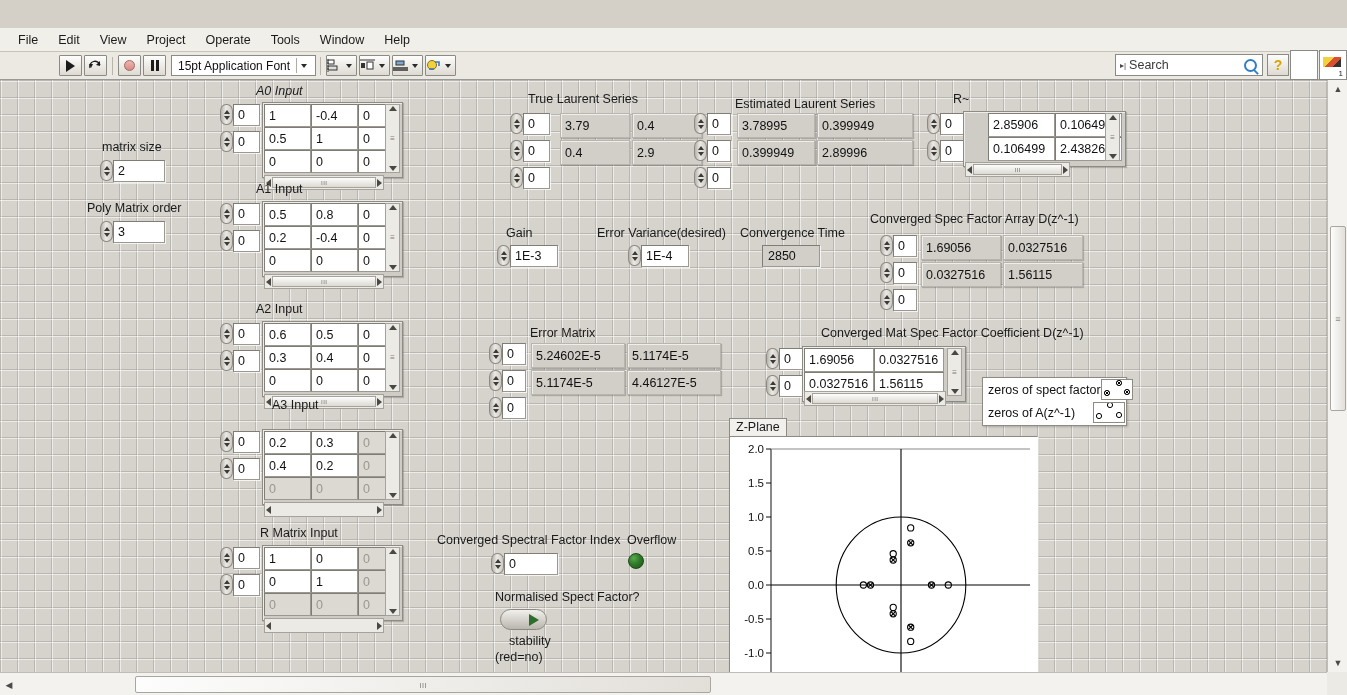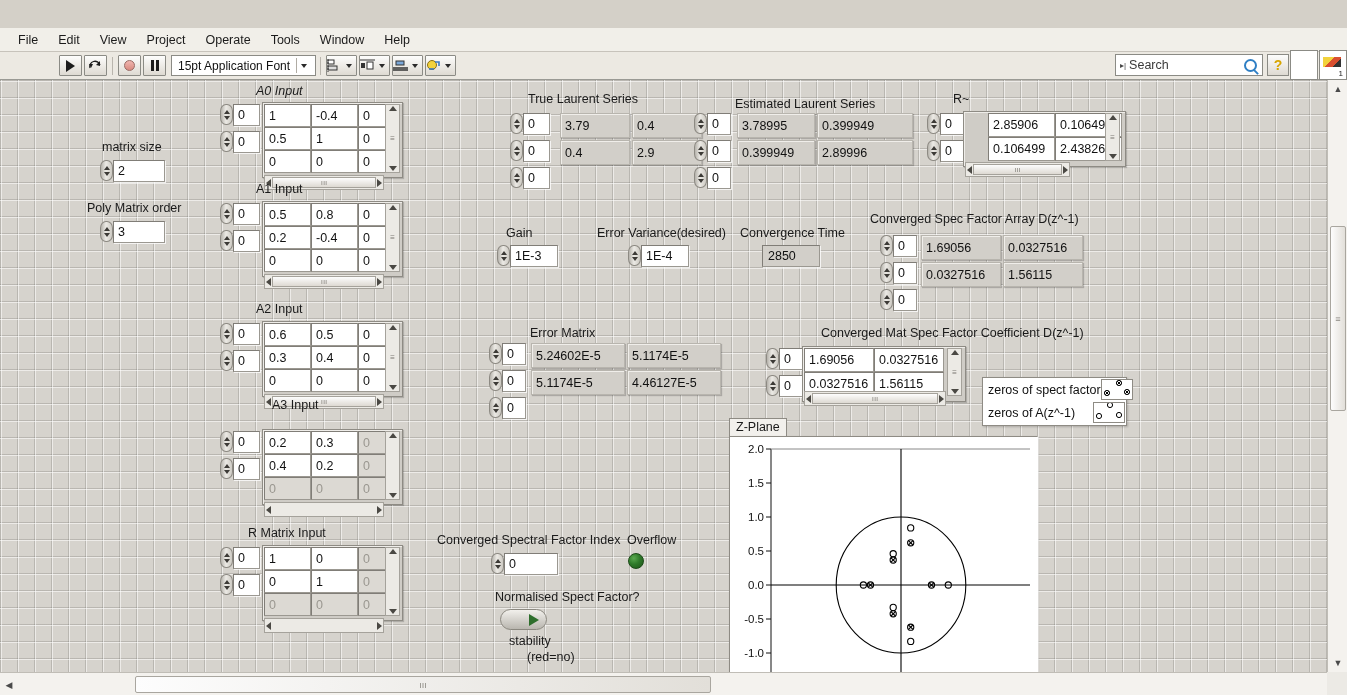--- a/index.html
+++ b/index.html
@@ -492,21 +492,21 @@
         <span class="t"></span>
         <span class="g"></span>
         <span class="b"></span>
       </div>
     <div class="hsb" style="left:264px;top:422px;width:120px;">
         <span class="l"></span>
         <span class="track"></span>
         <span class="r"></span>
       </div>
 
-    <div class="lbl" style="left:248px;top:446px;">R Matrix Input</div>
+    <div class="lbl" style="left:260px;top:446px;">R Matrix Input</div>
     <div class="spin" style="left:220px;top:467px;">
         <i class="up"></i>
         <i class="dn"></i>
       </div>
     <div class="numctl" style="left:233px;top:467px;width:27px;">0</div>
     <div class="spin" style="left:220px;top:494px;">
         <i class="up"></i>
         <i class="dn"></i>
       </div>
     <div class="numctl" style="left:233px;top:494px;width:27px;">0</div>
@@ -709,21 +709,21 @@
 
     <div class="lbl" style="left:627px;top:453px;">Overflow</div>
     <div class="led small dark" style="left:628px;top:473px;"></div>
 
     <div class="lbl" style="left:495px;top:510px;">Normalised Spect Factor?</div>
     <div class="toggle" style="left:500px;top:529px;">
         <span class="knob"></span>
       </div>
 
     <div class="lbl" style="left:509px;top:554px;">stability</div>
-    <div class="lbl" style="left:495px;top:570px;margin-left:32px;">(red=no)</div>
+    <div class="lbl" style="left:495px;top:570px;">(red=no)</div>
 
     <div class="legend" style="left:982px;top:297px;width:145px;height:49px;">
       <div class="legend-row">
         <span class="lg-text">zeros of spect factor</span>
         <span class="lg-box">
           <svg width="30" height="19" viewBox="0 0 30 19">
             <g stroke="#000" fill="none" stroke-width="1">
               <circle cx="5" cy="13" r="2.6"></circle>
                 <line x1="3.2" y1="11.2" x2="6.8" y2="14.8"></line>
                 <line x1="6.8" y1="11.2" x2="3.2" y2="14.8"></line>

